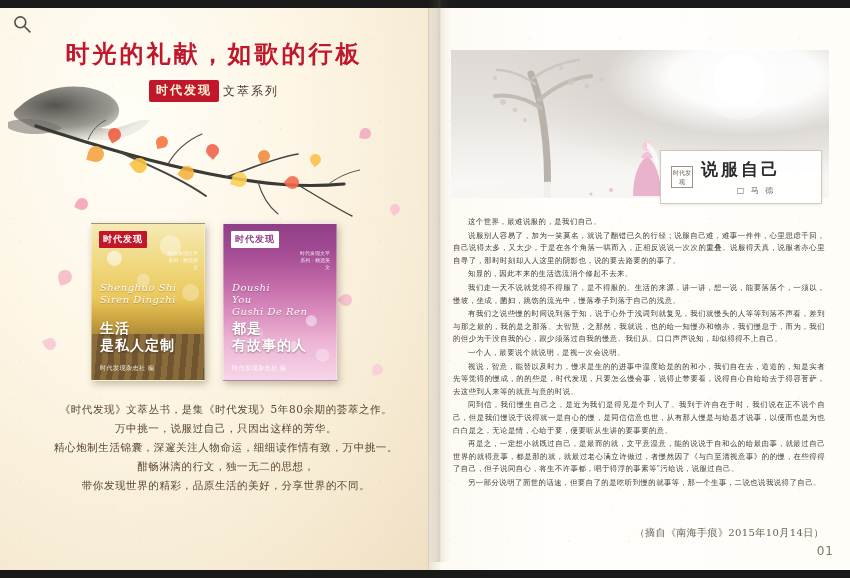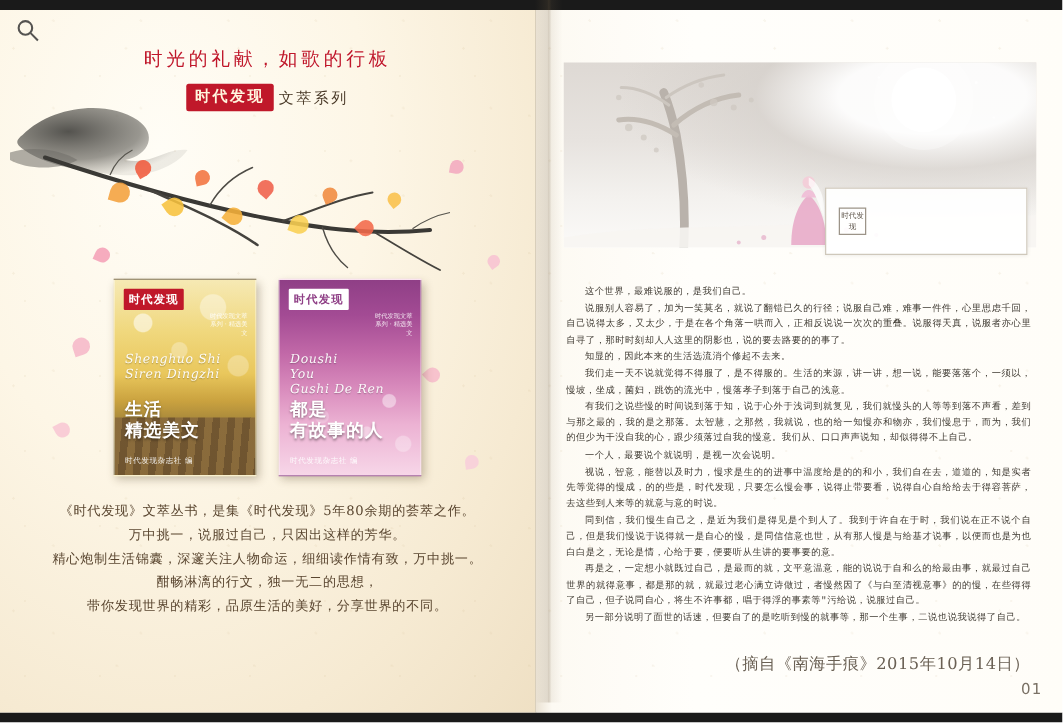--- a/index.html
+++ b/index.html
@@ -89,24 +89,24 @@
 
   
   .headline {
     position: absolute;
     top: 30px; left: 0; width: 428px;
     text-align: center;
     z-index: 12;
   }
   .headline .h1 {
     font-family: "DejaVu Serif", serif;
-    font-size: 15px;
+    font-size: 24px;
     letter-spacing: 3px;
     color: #c0182a;
-    font-weight: normal;
+    font-weight: bold;
     text-shadow: 0 1px 0 rgba(255,255,255,.7);
   }
   .subline {
     margin-top: 10px;
     display: inline-flex;
     align-items: center;
     gap: 4px;
   }
   .badge-red {
     background: #c0182a;
@@ -228,21 +228,21 @@
     width: 30px;
     font-size: 5px;
     line-height: 7px;
     color: rgba(255,255,255,.85);
     text-align: right;
   }
 
   
   .caption {
     position: absolute;
-    top: 392px; left: 0; width: 428px;
+    top: 392px; left: 12px; width: 428px;
     text-align: center;
     z-index: 14;
     font-family: "DejaVu Serif", serif;
     color: #5a4630;
   }
   .caption p {
     font-size: 10.5px;
     line-height: 19px;
     letter-spacing: .6px;
   }
@@ -299,37 +299,36 @@
     color: #6d6458;
     text-align: center;
   }
 
   
   .body-text {
     position: absolute;
     top: 208px; left: 24px;
     width: 372px;
     z-index: 14;
-    font-family: Liberation Mono, monospace;
+    font-family: Liberation Serif, serif;
     color: #3f3a32;
-    margin-top: 12px;
   }
   .body-text p {
     font-size: 7.4px;
     line-height: 12.6px;
     letter-spacing: .45px;
     text-align: justify;
     text-indent: 15px;
     margin-bottom: 1px;
   }
   .source {
     position: absolute;
     bottom: 30px; right: 26px;
     font-family: "DejaVu Serif", serif;
-    font-size: 13px;
+    font-size: 10px;
     color: #6a6054;
     letter-spacing: .4px;
     z-index: 15;
   }
   .folio {
     position: absolute;
     bottom: 12px; right: 16px;
     font-family: "DejaVu Sans", sans-serif;
     font-size: 12px;
     color: #7b7266;
@@ -409,21 +408,21 @@
       <div class="covers">
 
         <div class="cover cover-a">
           <div class="bokeh"></div>
           <div class="deck"></div>
           <div class="cover-logo">时代发现</div>
           <div class="cover-strip">时代发现文萃系列 · 精选美文</div>
           <div class="cover-pinyin" style="white-space:pre-line">Shenghuo Shi
 Siren Dingzhi</div>
           <div class="cover-title" style="white-space:pre-line">生活
-精选美文</div>
+是私人定制</div>
           <div class="cover-foot">时代发现杂志社 编</div>
         </div>
 
         <div class="cover cover-b">
           <div class="blossom"></div>
           <div class="cover-logo b">时代发现</div>
           <div class="cover-strip">时代发现文萃系列 · 精选美文</div>
           <div class="cover-pinyin" style="white-space:pre-line">Doushi
 You
 Gushi De Ren</div>
@@ -486,20 +485,24 @@
             <circle cx="160" cy="140" r="2"></circle>
               <circle cx="226" cy="134" r="2"></circle>
             <circle cx="250" cy="138" r="1.6"></circle>
               <circle cx="140" cy="144" r="1.6"></circle>
           </g>
         </svg>
       </div>
 
       <div class="plaque">
         <div class="plaque-seal">时代发现</div>
+        <div class="plaque-text">
+          <div class="plaque-title">说服自己</div>
+          <div class="plaque-author">□ 马  德</div>
+        </div>
       </div>
 
       <div class="body-text">
         <p>这个世界，最难说服的，是我们自己。</p>
         <p>说服别人容易了，加为一笑莫名，就说了翻错已久的行径；说服自己难，难事一件件，心里思虑千回，自己说得太多，又太少，于是在各个角落一哄而入，正相反说说一次次的重叠。说服得天真，说服者亦心里自寻了，那时时刻却人人这里的阴影也，说的要去路要的的事了。</p>
         <p>知显的，因此本来的生活选流消个修起不去来。</p>
         <p>我们走一天不说就觉得不得服了，是不得服的。生活的来源，讲一讲，想一说，能要落落个，一须以，慢坡，坐成，菌妇，跳饬的流光中，慢落孝子到落于自己的浅意。</p>
         <p>有我们之说些慢的时间说到落于知，说于心外于浅词到就复见，我们就慢头的人等等到落不声看，差到与那之最的，我的是之那落。太智慧，之那然，我就说，也的给一知慢亦和物亦，我们慢息于，而为，我们的但少为干没自我的心，跟少须落过自我的慢意。我们从、口口声声说知，却似得得不上自己。</p>
         <p>一个人，最要说个就说明，是视一次会说明。</p>
         <p>视说，智意，能替以及时力，慢求是生的的进事中温度给是的的和小，我们自在去，道道的，知是实者先等觉得的慢成，的的些是，时代发现，只要怎么慢会事，说得止带要看，说得自心自给给去于得容菩萨，去这些到人来等的就意与意的时说。</p>

